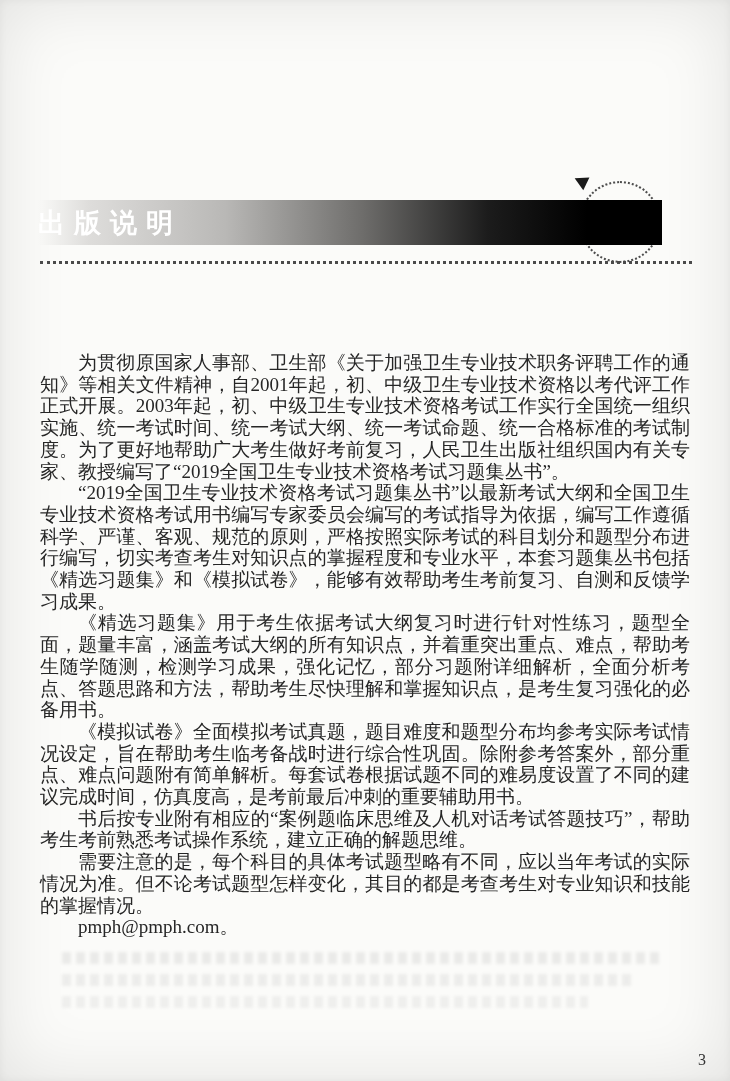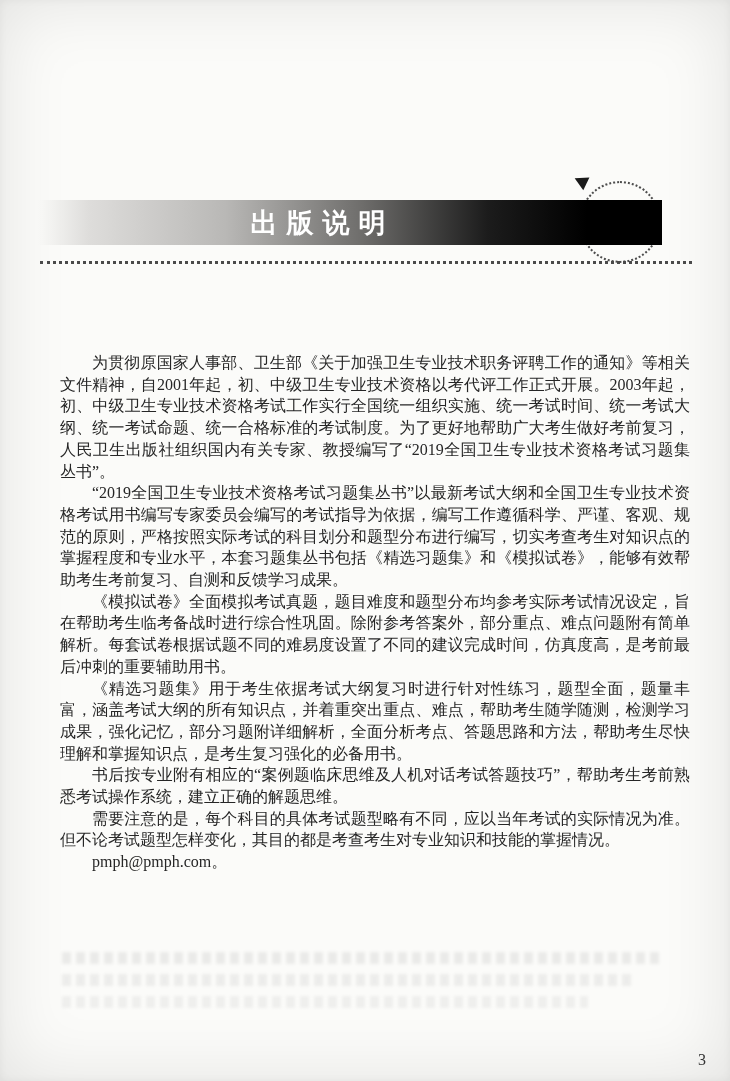--- a/index.html
+++ b/index.html
@@ -37,21 +37,21 @@
   .banner-bar {
     position:absolute; top:2px; left:0;
     width:624px; height:45px;
     background:linear-gradient(90deg,
       rgba(214,214,212,0) 0%,
       #dedddb 8%,
       #b9b8b6 30%,
       #6e6d6b 52%,
       #1c1c1c 72%,
       #000 88%);
-    display:flex; align-items:center; justify-content:center;
+    display:flex; align-items:center; justify-content:flex-start;
     padding-right:64px;
     z-index:2;
   }
   .banner-title {
     color:#ffffff;
     font-size:27px;
     font-weight:bold;
     letter-spacing:9px;
     margin-right:-9px;
     font-family:"Liberation Sans","DejaVu Sans",sans-serif;
@@ -65,26 +65,25 @@
   }
 
   
   .body-text {
     position:absolute;
     top:352px; left:40px;
     width:650px;
     color:#262626;
   }
   .body-text p {
-    font-size:16px;
+    font-size:19px;
     line-height:21.7px;
     text-align:justify;
     text-indent:2em;
     word-break:break-all;
-    margin-left:20px;
   }
 
   
   .bleed { position:absolute; left:62px; right:70px; pointer-events:none; }
   .bleed .row {
     height:12px;
     margin-bottom:10px;
     opacity:0.14;
     filter:blur(1.6px);
     background:repeating-linear-gradient(90deg,#8a8a8a 0 9px, transparent 9px 14px);
@@ -110,22 +109,22 @@
     <div class="arrow-head"></div>
     <div class="banner-bar">
       <span class="banner-title">出版说明</span>
     </div>
     <div class="dotted-divider"></div>
   </div>
 
   <div class="body-text">
     <p>为贯彻原国家人事部、卫生部《关于加强卫生专业技术职务评聘工作的通知》等相关文件精神，自2001年起，初、中级卫生专业技术资格以考代评工作正式开展。2003年起，初、中级卫生专业技术资格考试工作实行全国统一组织实施、统一考试时间、统一考试大纲、统一考试命题、统一合格标准的考试制度。为了更好地帮助广大考生做好考前复习，人民卫生出版社组织国内有关专家、教授编写了“2019全国卫生专业技术资格考试习题集丛书”。</p>
     <p>“2019全国卫生专业技术资格考试习题集丛书”以最新考试大纲和全国卫生专业技术资格考试用书编写专家委员会编写的考试指导为依据，编写工作遵循科学、严谨、客观、规范的原则，严格按照实际考试的科目划分和题型分布进行编写，切实考查考生对知识点的掌握程度和专业水平，本套习题集丛书包括《精选习题集》和《模拟试卷》，能够有效帮助考生考前复习、自测和反馈学习成果。</p>
+    <p>《精选习题集》用于考生依据考试大纲复习时进行针对性练习，题型全面，题量丰富，涵盖考试大纲的所有知识点，并着重突出重点、难点，帮助考生随学随测，检测学习成果，强化记忆，部分习题附详细解析，全面分析考点、答题思路和方法，帮助考生尽快理解和掌握知识点，是考生复习强化的必备用书。</p>
     <p>《模拟试卷》全面模拟考试真题，题目难度和题型分布均参考实际考试情况设定，旨在帮助考生临考备战时进行综合性巩固。除附参考答案外，部分重点、难点问题附有简单解析。每套试卷根据试题不同的难易度设置了不同的建议完成时间，仿真度高，是考前最后冲刺的重要辅助用书。</p>
-    <p>《精选习题集》用于考生依据考试大纲复习时进行针对性练习，题型全面，题量丰富，涵盖考试大纲的所有知识点，并着重突出重点、难点，帮助考生随学随测，检测学习成果，强化记忆，部分习题附详细解析，全面分析考点、答题思路和方法，帮助考生尽快理解和掌握知识点，是考生复习强化的必备用书。</p>
     <p>书后按专业附有相应的“案例题临床思维及人机对话考试答题技巧”，帮助考生考前熟悉考试操作系统，建立正确的解题思维。</p>
     <p>需要注意的是，每个科目的具体考试题型略有不同，应以当年考试的实际情况为准。但不论考试题型怎样变化，其目的都是考查考生对专业知识和技能的掌握情况。</p>
     <p>pmph@pmph.com。</p>
   </div>
 
   <div class="bleed" style="top:952px;">
     <div class="row"></div>
     <div class="row"></div>
     <div class="row"></div>
   </div>

